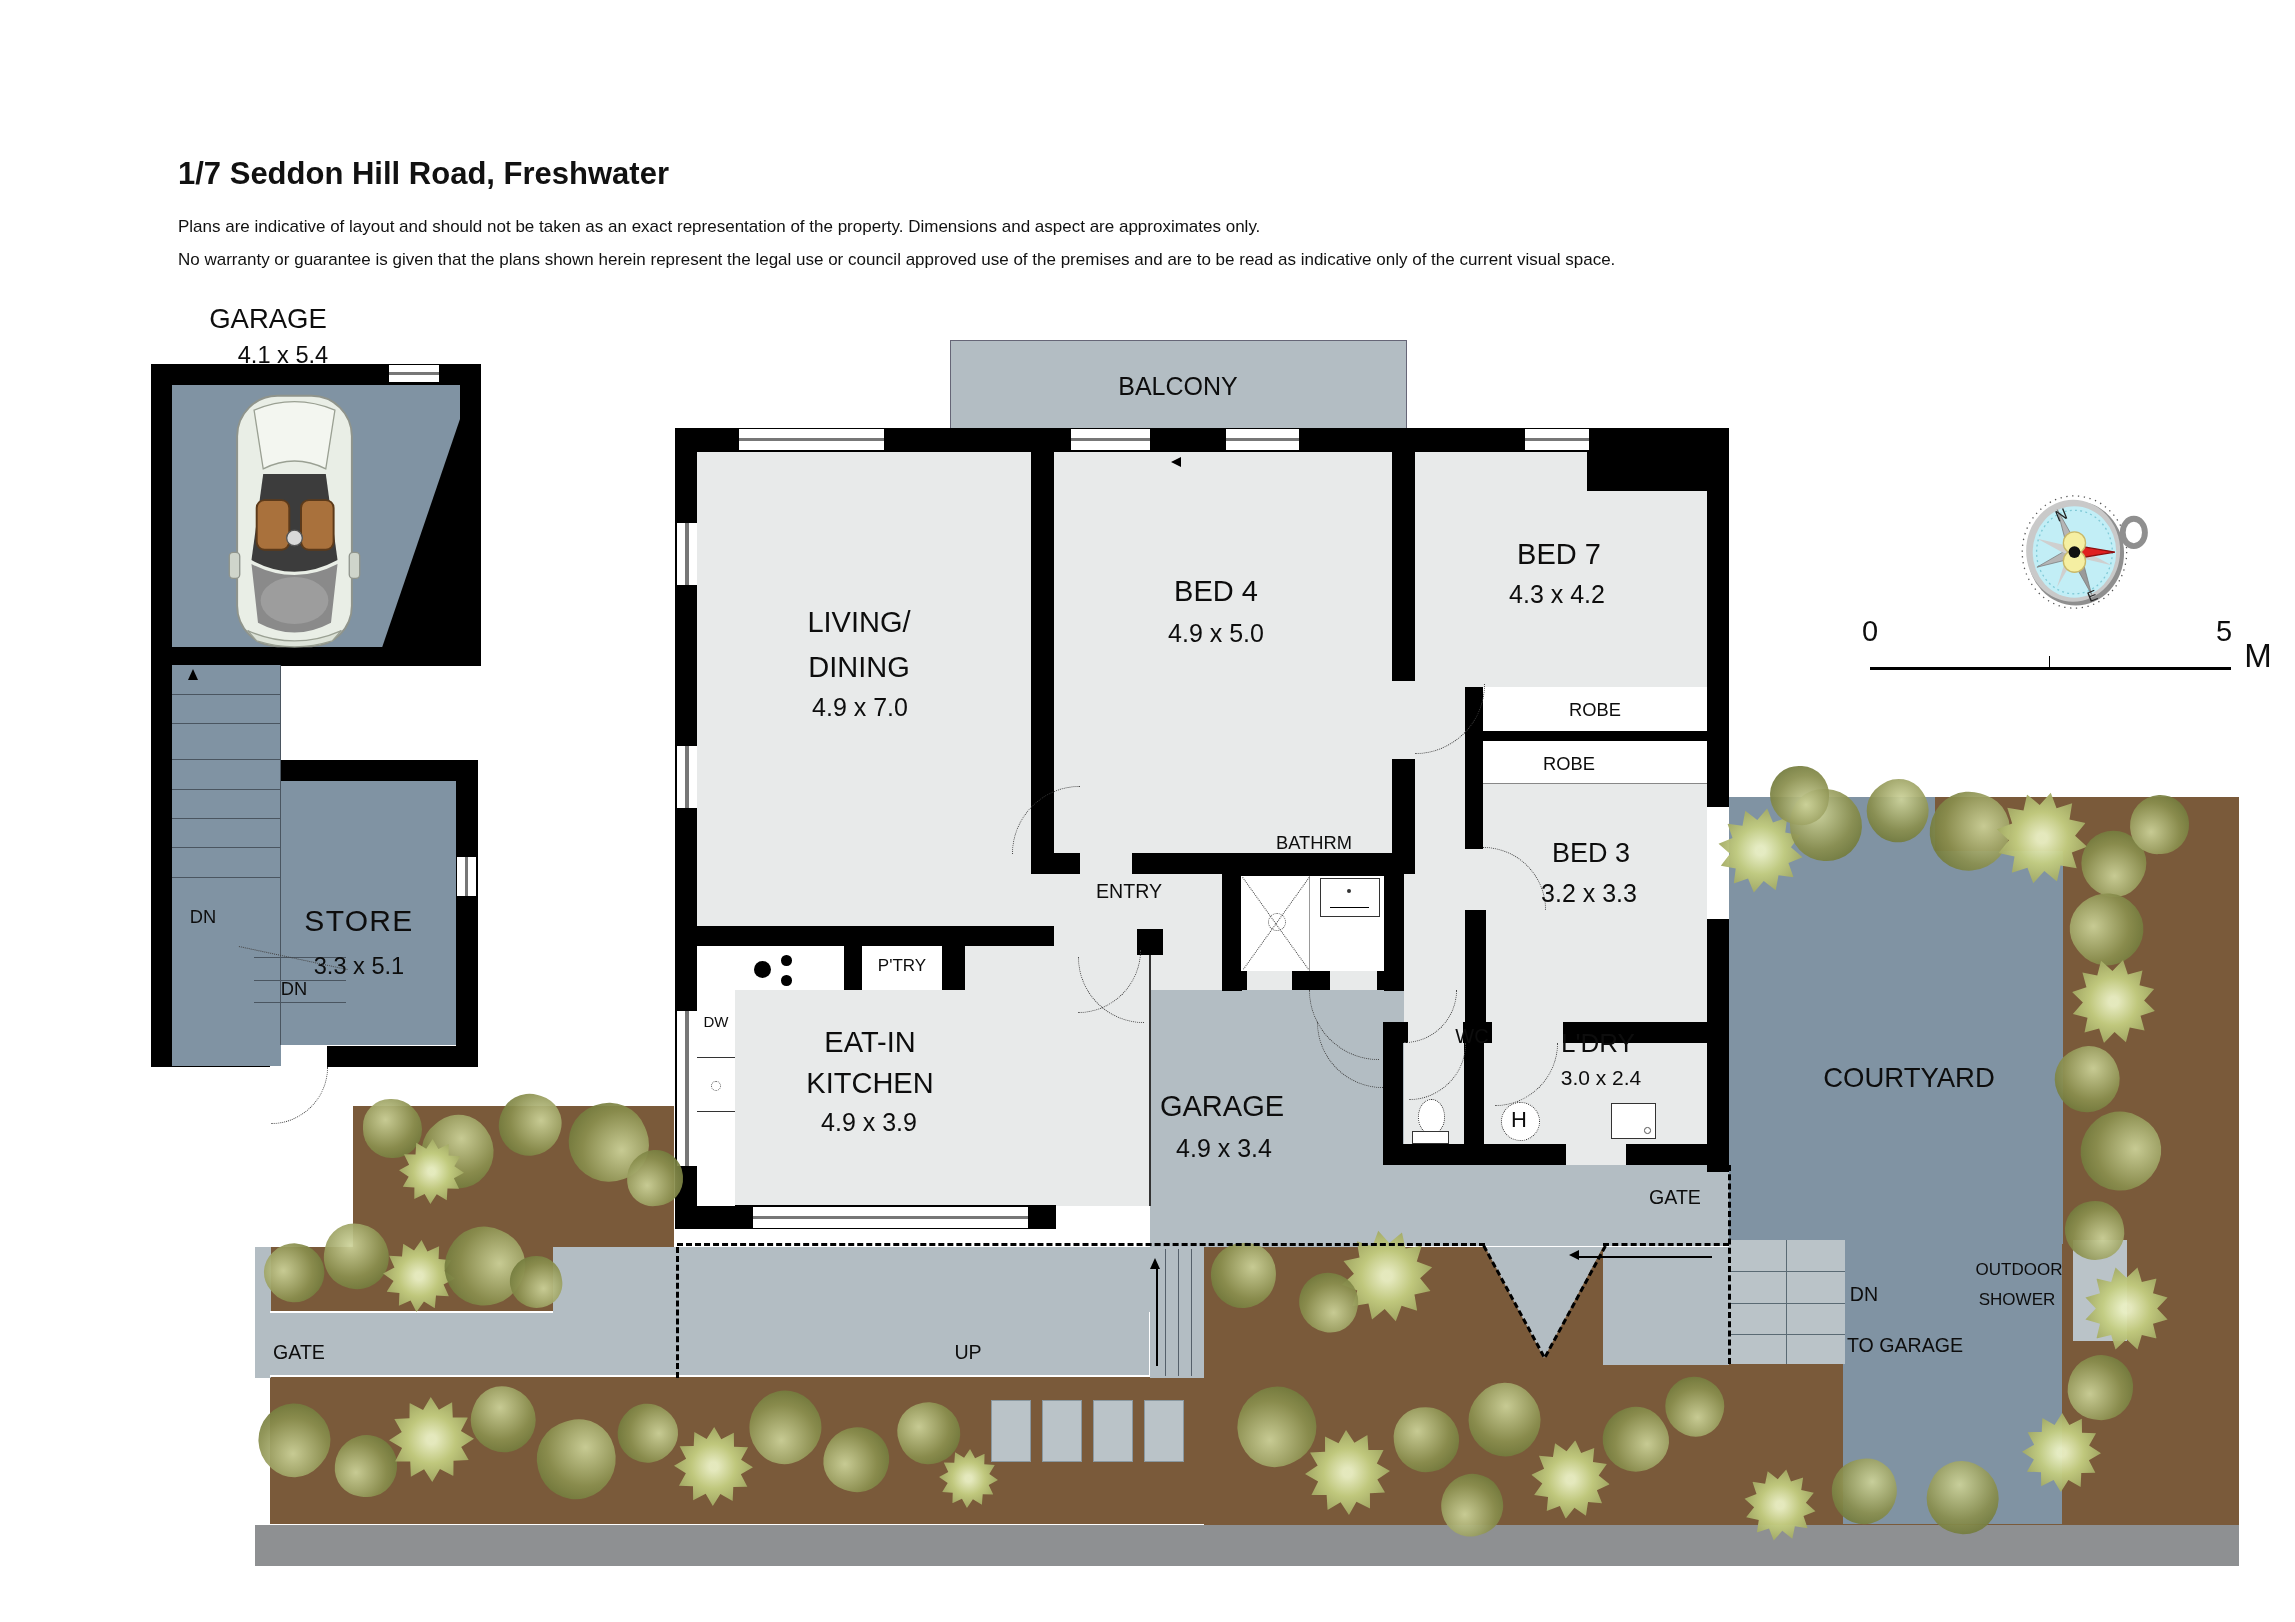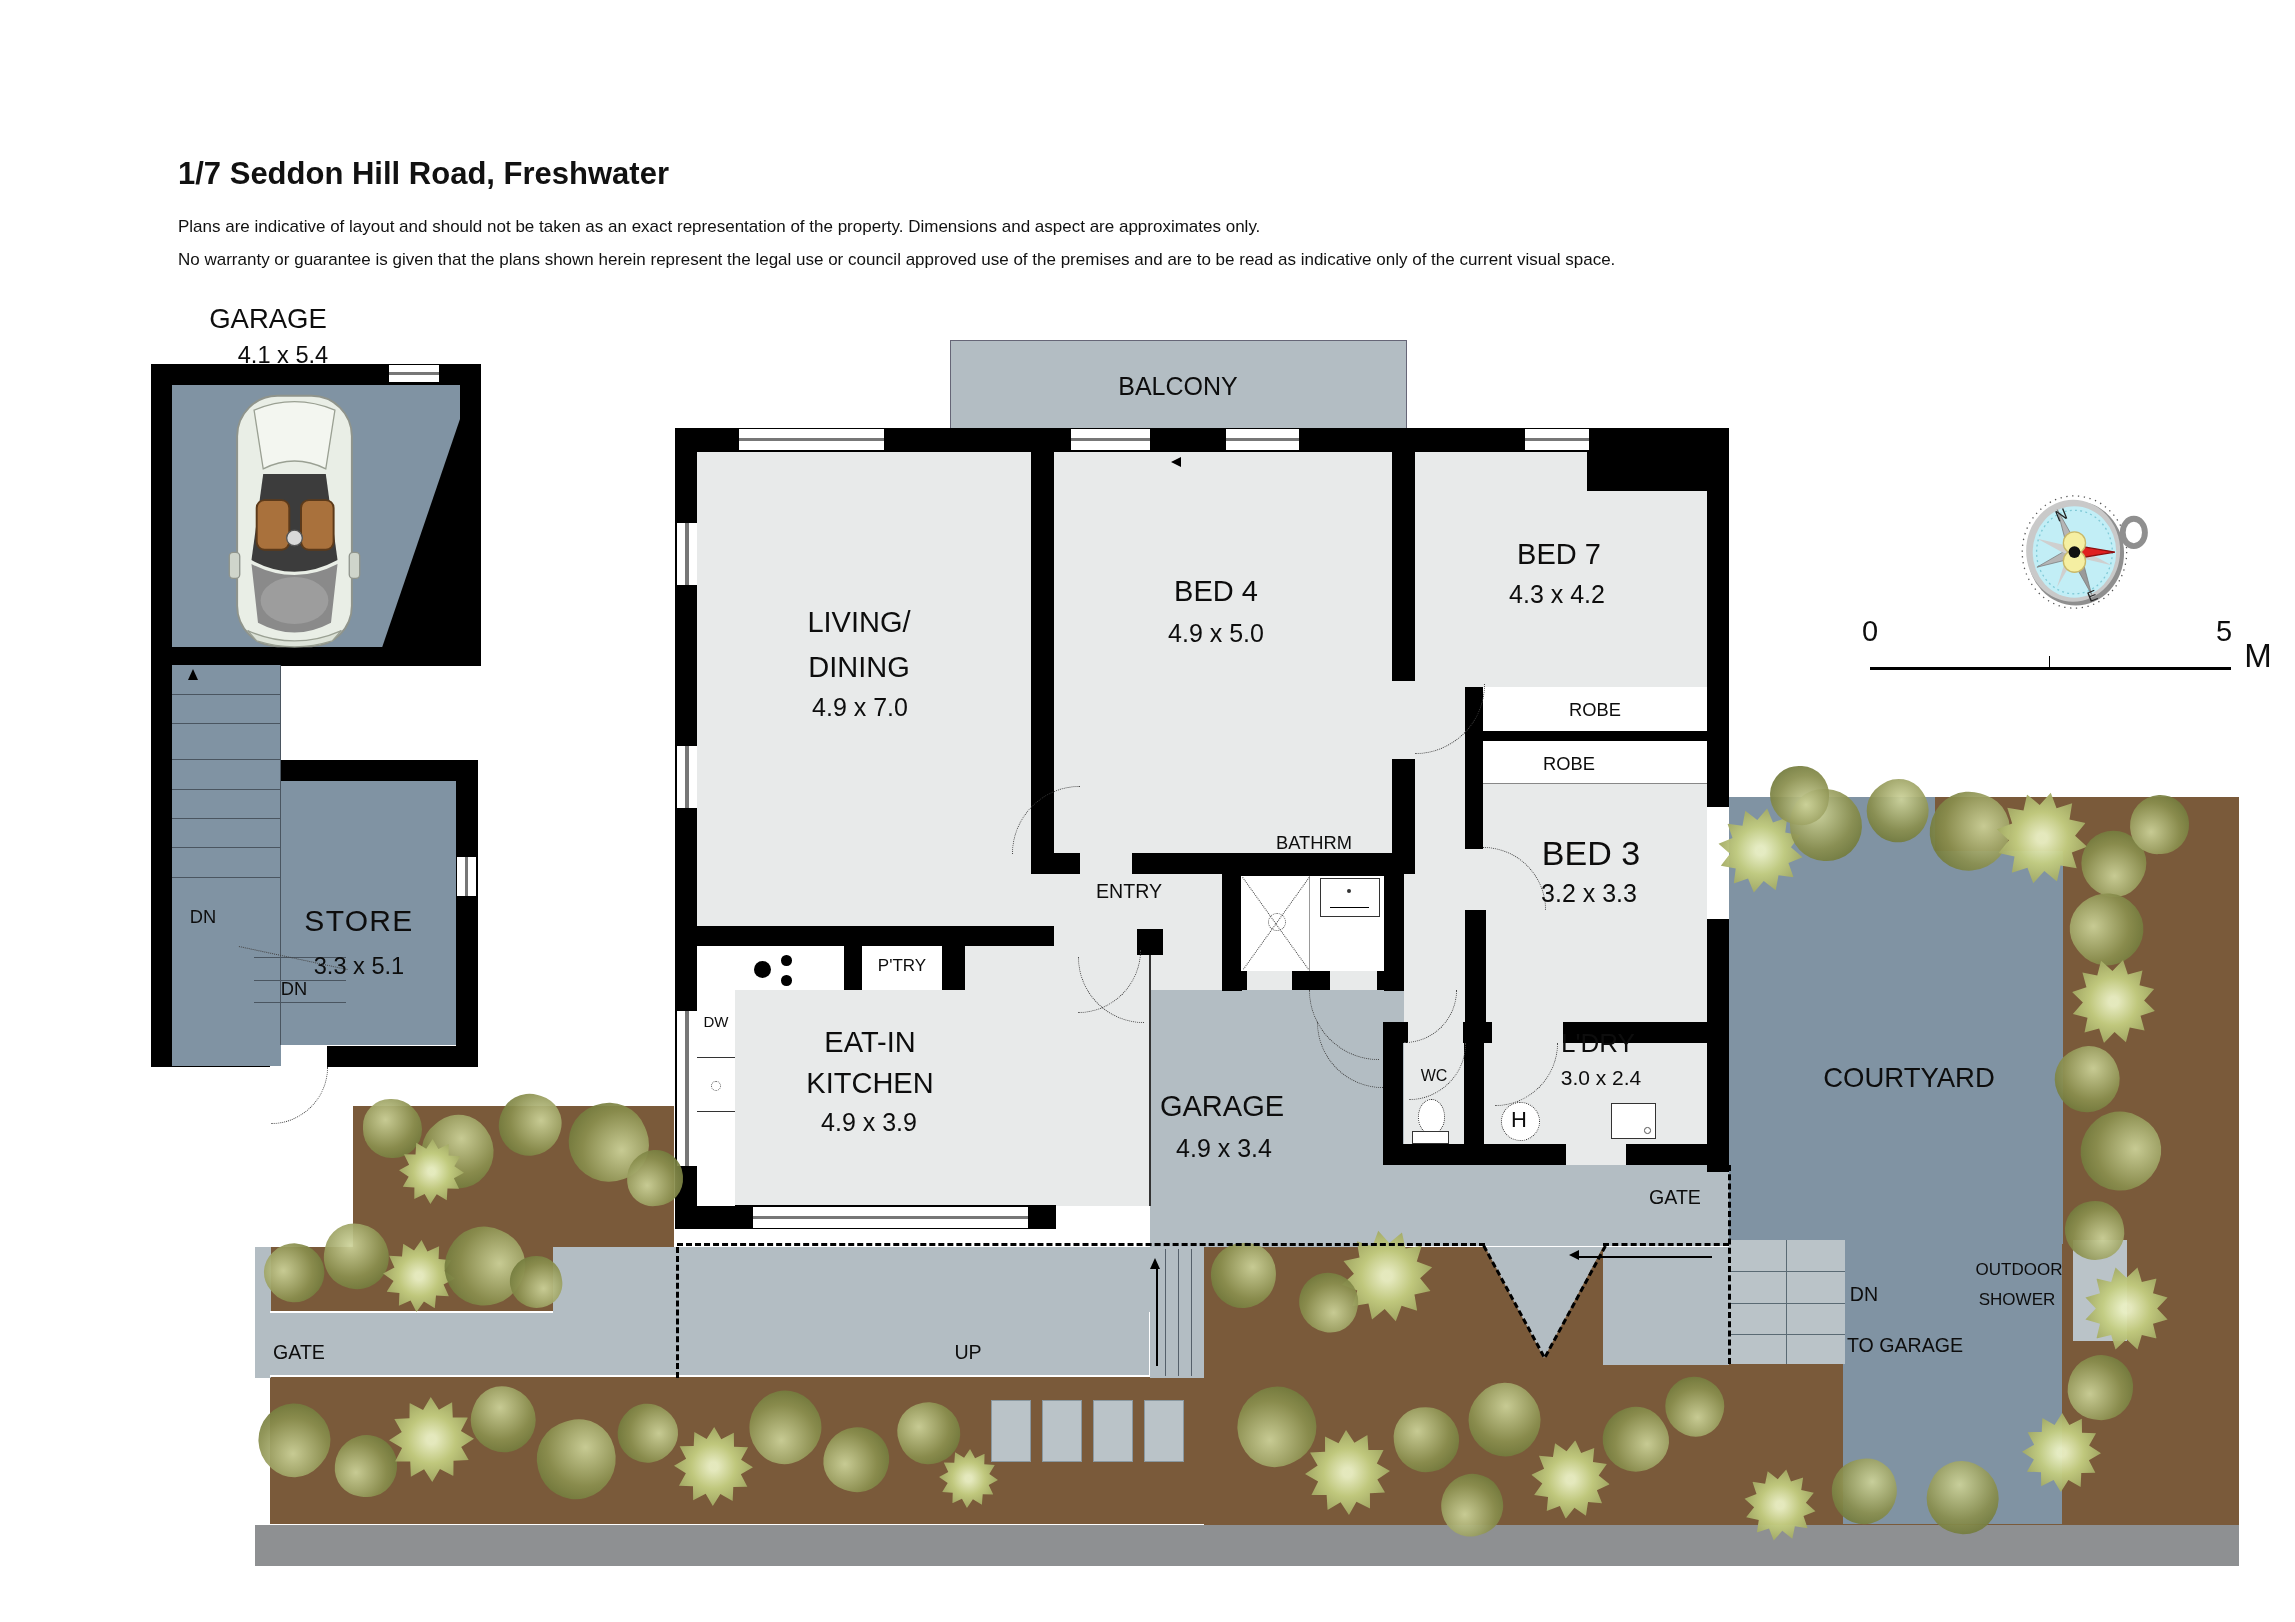--- a/index.html
+++ b/index.html
@@ -126,32 +126,32 @@
   <div class="lbl" style="left:1178px;top:386px;font-size:25px;">BALCONY</div>
   <div class="lbl" style="left:859px;top:622px;font-size:29px;">LIVING/</div>
   <div class="lbl" style="left:859px;top:667px;font-size:29px;">DINING</div>
   <div class="lbl" style="left:860px;top:707px;font-size:25px;">4.9 x 7.0</div>
   <div class="lbl" style="left:1216px;top:591px;font-size:29px;">BED 4</div>
   <div class="lbl" style="left:1216px;top:633px;font-size:25px;">4.9 x 5.0</div>
   <div class="lbl" style="left:1559px;top:554px;font-size:29px;">BED 7</div>
   <div class="lbl" style="left:1557px;top:594px;font-size:25px;">4.3 x 4.2</div>
   <div class="lbl" style="left:1595px;top:710px;font-size:18.3px;">ROBE</div>
   <div class="lbl" style="left:1569px;top:764px;font-size:18.3px;">ROBE</div>
-  <div class="lbl" style="left:1591px;top:853px;font-size:34px;text-align:right;">BED 3</div>
+  <div class="lbl" style="left:1591px;top:853px;font-size:27px;text-align:right;">BED 3</div>
   <div class="lbl" style="left:1589px;top:893px;font-size:25px;">3.2 x 3.3</div>
   <div class="lbl" style="left:1314px;top:843px;font-size:18.3px;">BATHRM</div>
   <div class="lbl" style="left:1129px;top:891px;font-size:19.6px;">ENTRY</div>
   <div class="lbl" style="left:902px;top:966px;font-size:17px;">P'TRY</div>
   <div class="lbl" style="left:716px;top:1021px;font-size:15px;">DW</div>
   <div class="lbl" style="left:870px;top:1042px;font-size:29px;">EAT-IN</div>
   <div class="lbl" style="left:870px;top:1083px;font-size:29px;">KITCHEN</div>
   <div class="lbl" style="left:869px;top:1122px;font-size:25px;">4.9 x 3.9</div>
   <div class="lbl" style="left:1222px;top:1106px;font-size:29px;">GARAGE</div>
   <div class="lbl" style="left:1224px;top:1148px;font-size:25px;">4.9 x 3.4</div>
-  <div class="lbl" style="left:1434px;top:1036px;font-size:16px;margin-top:40px;">WC</div>
+  <div class="lbl" style="left:1472px;top:1036px;font-size:20px;">WC</div>
   <div class="lbl" style="left:1598px;top:1043px;font-size:26px;">L'DRY</div>
   <div class="lbl" style="left:1601px;top:1078px;font-size:21px;">3.0 x 2.4</div>
   <div class="lbl" style="left:1519px;top:1120px;font-size:22px;">H</div>
   <div class="lbl" style="left:1675px;top:1197px;font-size:19.6px;">GATE</div>
   <div class="lbl" style="left:1909px;top:1078px;font-size:27.5px;">COURTYARD</div>
   <div class="lbl" style="left:2019px;top:1270px;font-size:17px;">OUTDOOR</div>
   <div class="lbl" style="left:2017px;top:1300px;font-size:17px;">SHOWER</div>
   <div class="lbl" style="left:1864px;top:1294px;font-size:19.6px;">DN</div>
   <div class="lbl" style="left:1905px;top:1345px;font-size:19.6px;">TO GARAGE</div>
   <div class="lbl" style="left:299px;top:1352px;font-size:19.6px;">GATE</div>

